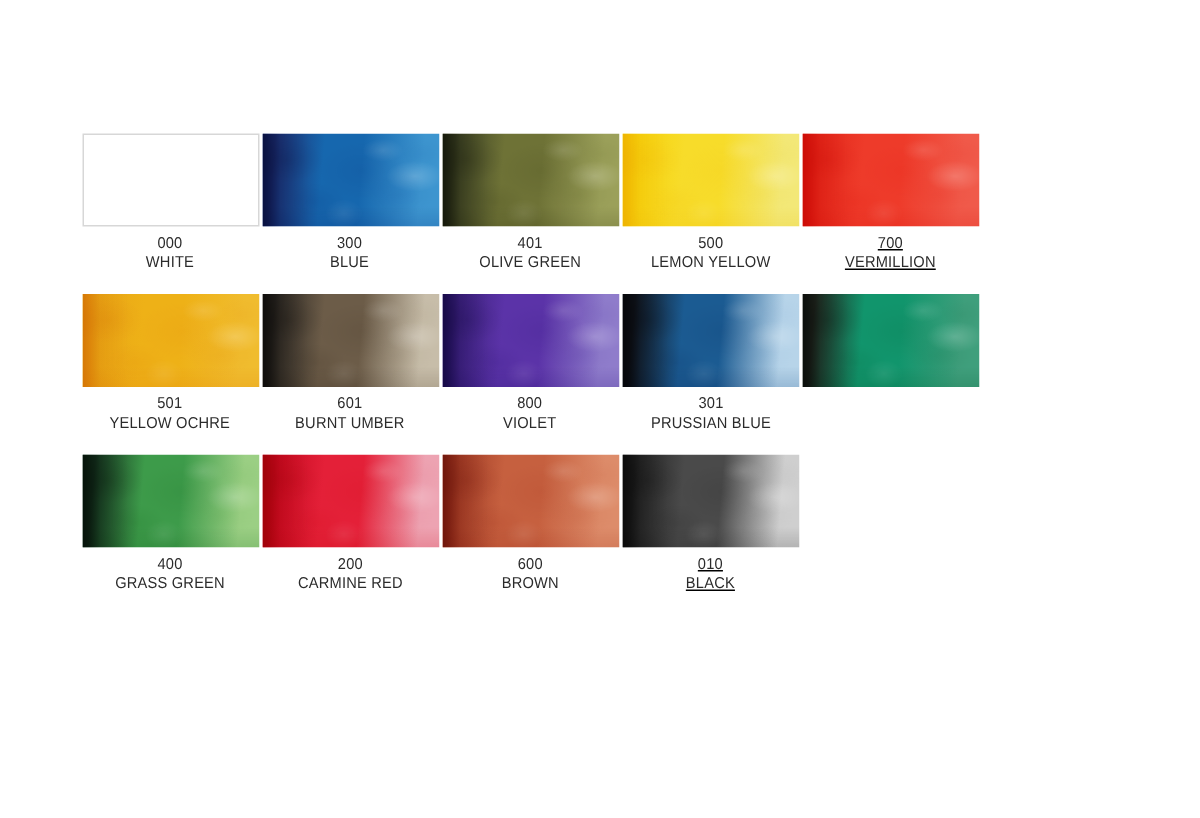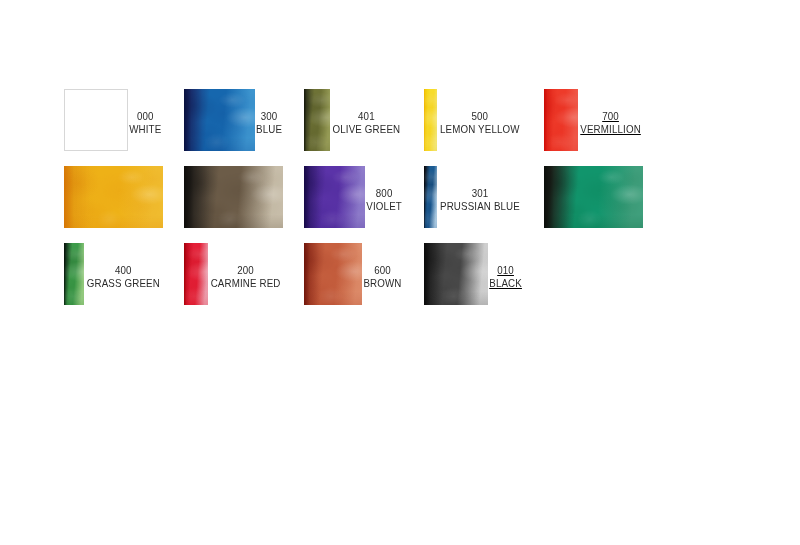--- a/index.html
+++ b/index.html
@@ -34,20 +34,21 @@
     flex-direction: row;
     justify-content: flex-start;
     align-items: flex-start;
     margin-bottom: 15px;
   }
 
   .swatch-cell {
     width: 99px;
     margin-right: 21px;
     display: flex;
+    flex-direction: column;
     align-items: center;
   }
   .swatch-cell:last-child {
     margin-right: 0;
     text-decoration: underline;
   }
 
   .swatch-chip {
     width: 118px;
     height: 62px;
@@ -165,28 +166,36 @@
         </div>
       </div>
       <div class="swatch-row">
         <div class="swatch-cell">
           <div class="swatch-chip">
             <div class="wash-base" style="background: linear-gradient(95deg, rgb(232, 166, 21) 0%, rgb(232, 166, 21) 7%, rgb(238, 177, 23) 34%, rgb(238, 177, 23) 55%, rgb(240, 188, 46) 88%, rgb(240, 188, 46) 100%);"></div>
             <div class="wash-tex" style="background-image: radial-gradient(34px 22px at 14% 28%, rgba(232, 166, 21, 0.333), transparent 70%), radial-gradient(28px 18px at 30% 74%, rgba(238, 177, 23, 0.267), transparent 72%), radial-gradient(40px 26px at 56% 40%, rgba(238, 177, 23, 0.2), transparent 74%), radial-gradient(30px 20px at 78% 66%, rgba(240, 188, 46, 0.267), transparent 72%), radial-gradient(22px 16px at 90% 22%, rgba(240, 188, 46, 0.2), transparent 70%);"></div>
             <div class="wash-edge" style="background-image: linear-gradient(90deg, rgba(232, 166, 21, 0.8) 0%, rgba(232, 166, 21, 0.2) 10%, transparent 26%), linear-gradient(0deg, rgba(238, 177, 23, 0.19) 0%, transparent 22%);"></div>
             <div class="wash-hi" style="background-image: radial-gradient(26px 14px at 86% 46%, rgba(255, 255, 255, 0.533), transparent 72%), radial-gradient(18px 10px at 68% 18%, rgba(255, 255, 255, 0.333), transparent 74%), radial-gradient(16px 12px at 46% 86%, rgba(255, 255, 255, 0.227), transparent 76%);"></div>
           </div>
+          <div class="swatch-labels">
+            <span class="swatch-code">501</span>
+            <span class="swatch-name">YELLOW OCHRE</span>
+          </div>
         </div>
         <div class="swatch-cell">
           <div class="swatch-chip">
             <div class="wash-base" style="background: linear-gradient(95deg, rgb(43, 39, 34) 0%, rgb(43, 39, 34) 7%, rgb(108, 92, 72) 34%, rgb(108, 92, 72) 55%, rgb(199, 189, 169) 88%, rgb(199, 189, 169) 100%);"></div>
             <div class="wash-tex" style="background-image: radial-gradient(34px 22px at 14% 28%, rgba(43, 39, 34, 0.333), transparent 70%), radial-gradient(28px 18px at 30% 74%, rgba(108, 92, 72, 0.267), transparent 72%), radial-gradient(40px 26px at 56% 40%, rgba(108, 92, 72, 0.2), transparent 74%), radial-gradient(30px 20px at 78% 66%, rgba(199, 189, 169, 0.267), transparent 72%), radial-gradient(22px 16px at 90% 22%, rgba(199, 189, 169, 0.2), transparent 70%);"></div>
             <div class="wash-edge" style="background-image: linear-gradient(90deg, rgba(43, 39, 34, 0.8) 0%, rgba(43, 39, 34, 0.2) 10%, transparent 26%), linear-gradient(0deg, rgba(108, 92, 72, 0.19) 0%, transparent 22%);"></div>
             <div class="wash-hi" style="background-image: radial-gradient(26px 14px at 86% 46%, rgba(255, 255, 255, 0.533), transparent 72%), radial-gradient(18px 10px at 68% 18%, rgba(255, 255, 255, 0.333), transparent 74%), radial-gradient(16px 12px at 46% 86%, rgba(255, 255, 255, 0.227), transparent 76%);"></div>
           </div>
+          <div class="swatch-labels">
+            <span class="swatch-code">601</span>
+            <span class="swatch-name">BURNT UMBER</span>
+          </div>
         </div>
         <div class="swatch-cell">
           <div class="swatch-chip">
             <div class="wash-base" style="background: linear-gradient(95deg, rgb(58, 31, 122) 0%, rgb(58, 31, 122) 7%, rgb(91, 51, 168) 34%, rgb(91, 51, 168) 55%, rgb(143, 124, 203) 88%, rgb(143, 124, 203) 100%);"></div>
             <div class="wash-tex" style="background-image: radial-gradient(34px 22px at 14% 28%, rgba(58, 31, 122, 0.333), transparent 70%), radial-gradient(28px 18px at 30% 74%, rgba(91, 51, 168, 0.267), transparent 72%), radial-gradient(40px 26px at 56% 40%, rgba(91, 51, 168, 0.2), transparent 74%), radial-gradient(30px 20px at 78% 66%, rgba(143, 124, 203, 0.267), transparent 72%), radial-gradient(22px 16px at 90% 22%, rgba(143, 124, 203, 0.2), transparent 70%);"></div>
             <div class="wash-edge" style="background-image: linear-gradient(90deg, rgba(58, 31, 122, 0.8) 0%, rgba(58, 31, 122, 0.2) 10%, transparent 26%), linear-gradient(0deg, rgba(91, 51, 168, 0.19) 0%, transparent 22%);"></div>
             <div class="wash-hi" style="background-image: radial-gradient(26px 14px at 86% 46%, rgba(255, 255, 255, 0.533), transparent 72%), radial-gradient(18px 10px at 68% 18%, rgba(255, 255, 255, 0.333), transparent 74%), radial-gradient(16px 12px at 46% 86%, rgba(255, 255, 255, 0.227), transparent 76%);"></div>
           </div>
           <div class="swatch-labels">
             <span class="swatch-code">800</span>

